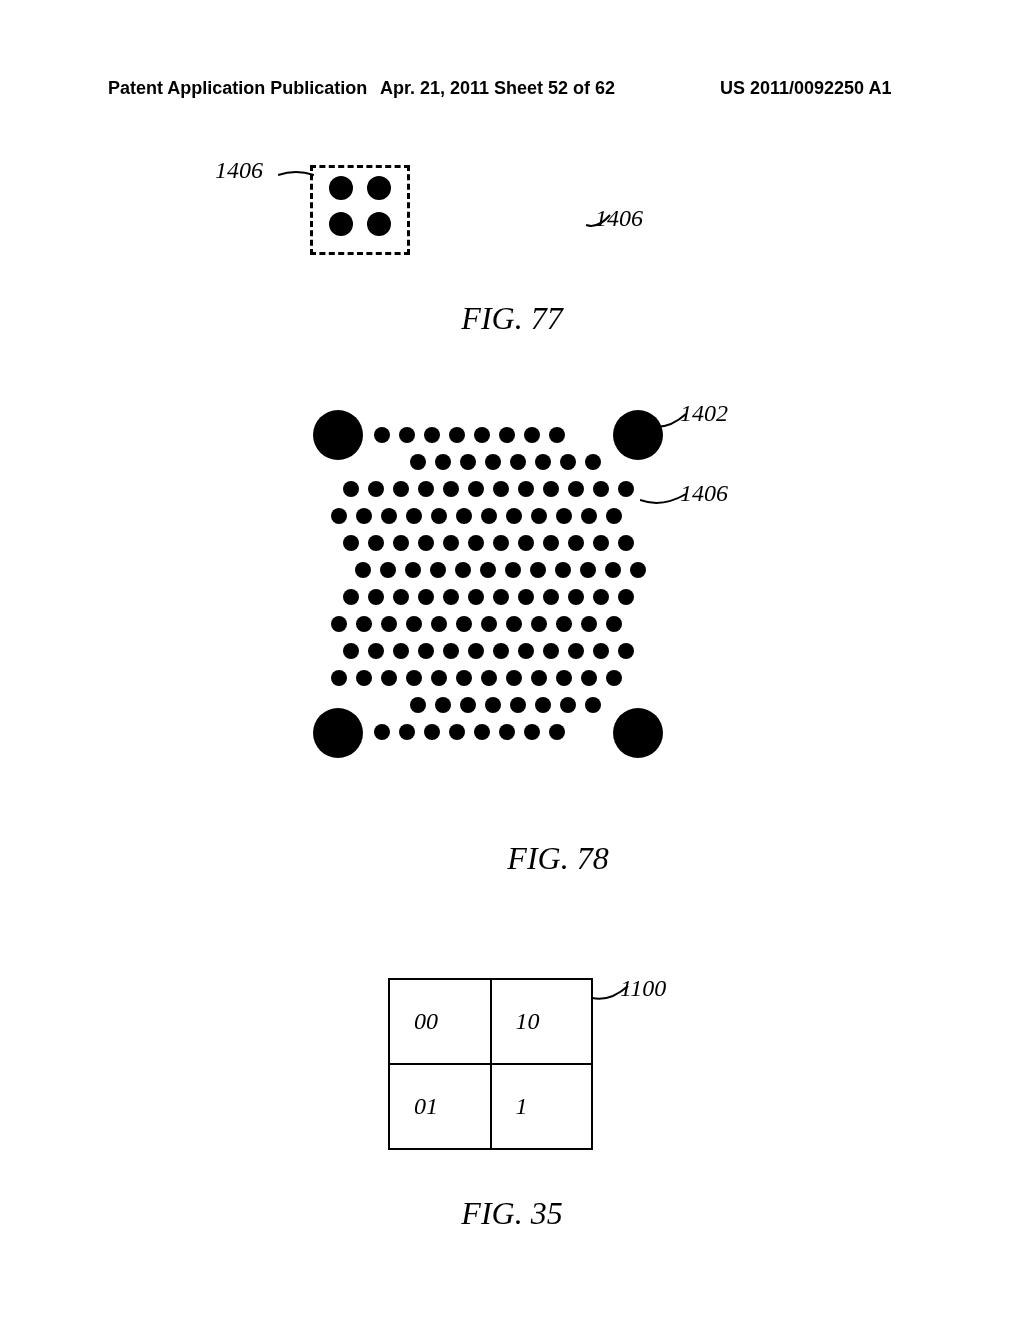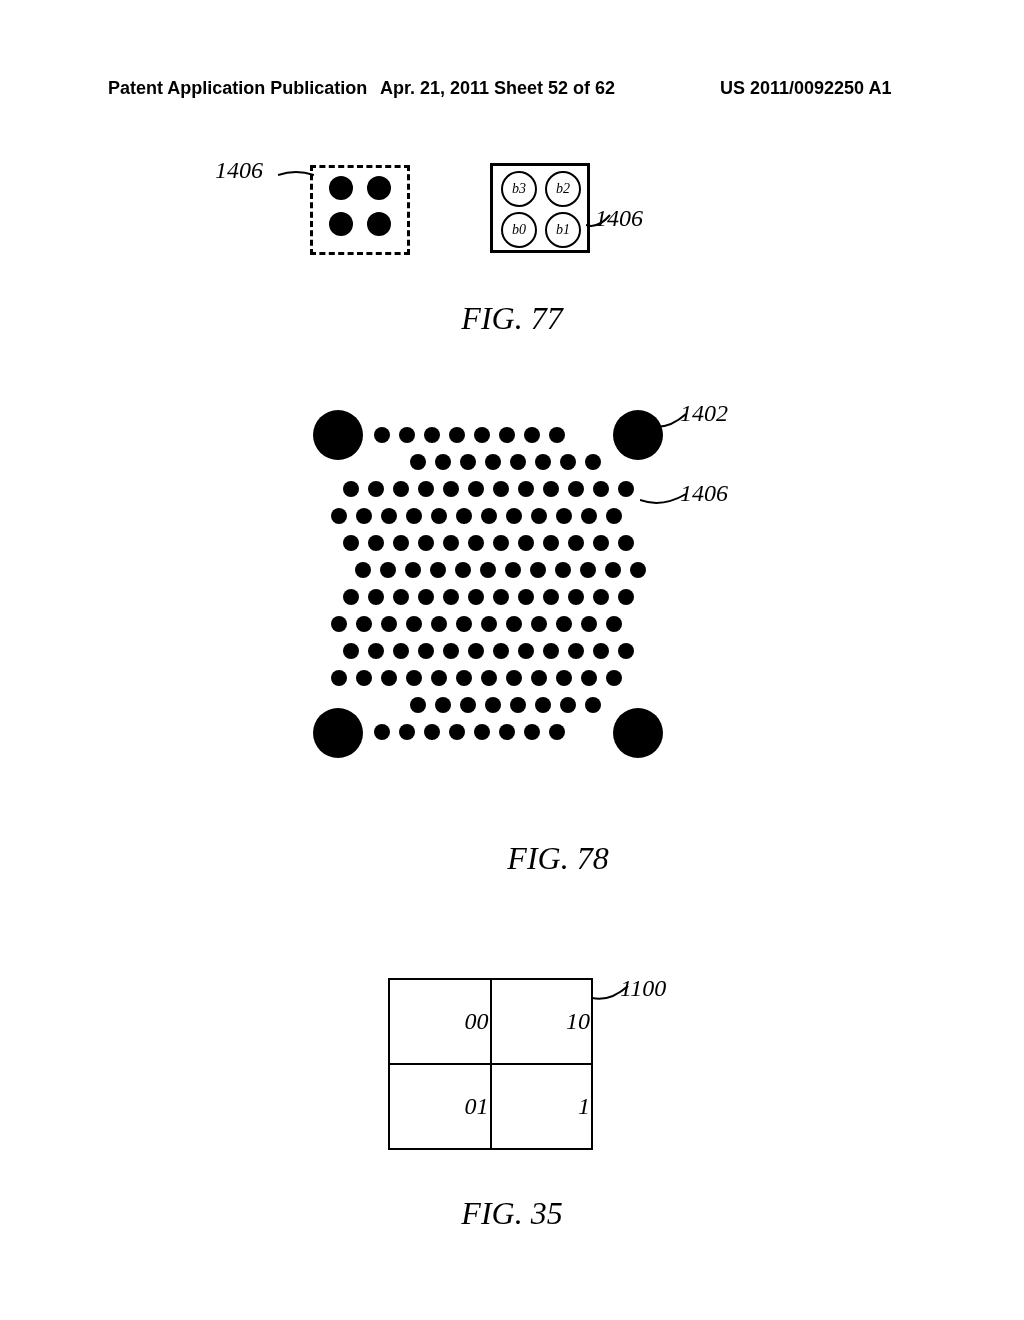--- a/index.html
+++ b/index.html
@@ -135,21 +135,21 @@
     width: 205px;
     height: 172px;
   }
   .fig79 table {
     border-collapse: collapse;
     width: 100%;
     height: 100%;
   }
   .fig79 td {
     border: 2px solid #000;
-    text-align: right;
+    text-align: left;
     vertical-align: middle;
     font-family: "Comic Sans MS", cursive;
     font-style: italic;
     font-size: 24px;
     width: 50%;
     height: 50%;
     padding-left: 24px;
   }
   .label-1400 {
     position: absolute;
@@ -172,26 +172,20 @@
     <path d="M0,6 Q18,0 36,6" stroke="#000" stroke-width="2" fill="none"></path>
   </svg>
 
   <div class="fig77-left">
     <div class="dot" style="left:16px; top:8px;"></div>
     <div class="dot" style="left:54px; top:8px;"></div>
     <div class="dot" style="left:16px; top:44px;"></div>
     <div class="dot" style="left:54px; top:44px;"></div>
   </div>
 
-  <div class="fig77-right">
-    <div class="circle" style="left:8px; top:5px;">b3</div>
-    <div class="circle" style="left:52px; top:5px;">b2</div>
-    <div class="circle" style="left:8px; top:46px;">b0</div>
-    <div class="circle" style="left:52px; top:46px;">b1</div>
-  </div>
 
   <svg style="position:absolute; left:586px; top:56px; width:28px; height:18px;">
     <path d="M0,14 Q12,18 24,4" stroke="#000" stroke-width="2" fill="none"></path>
   </svg>
   <div class="italic-label label-1406-right">1406</div>
 </div>
 <div class="fig-caption" style="top:300px;">FIG. 77</div>
 
 <div class="fig78">
   <svg viewBox="0 0 480 360">

